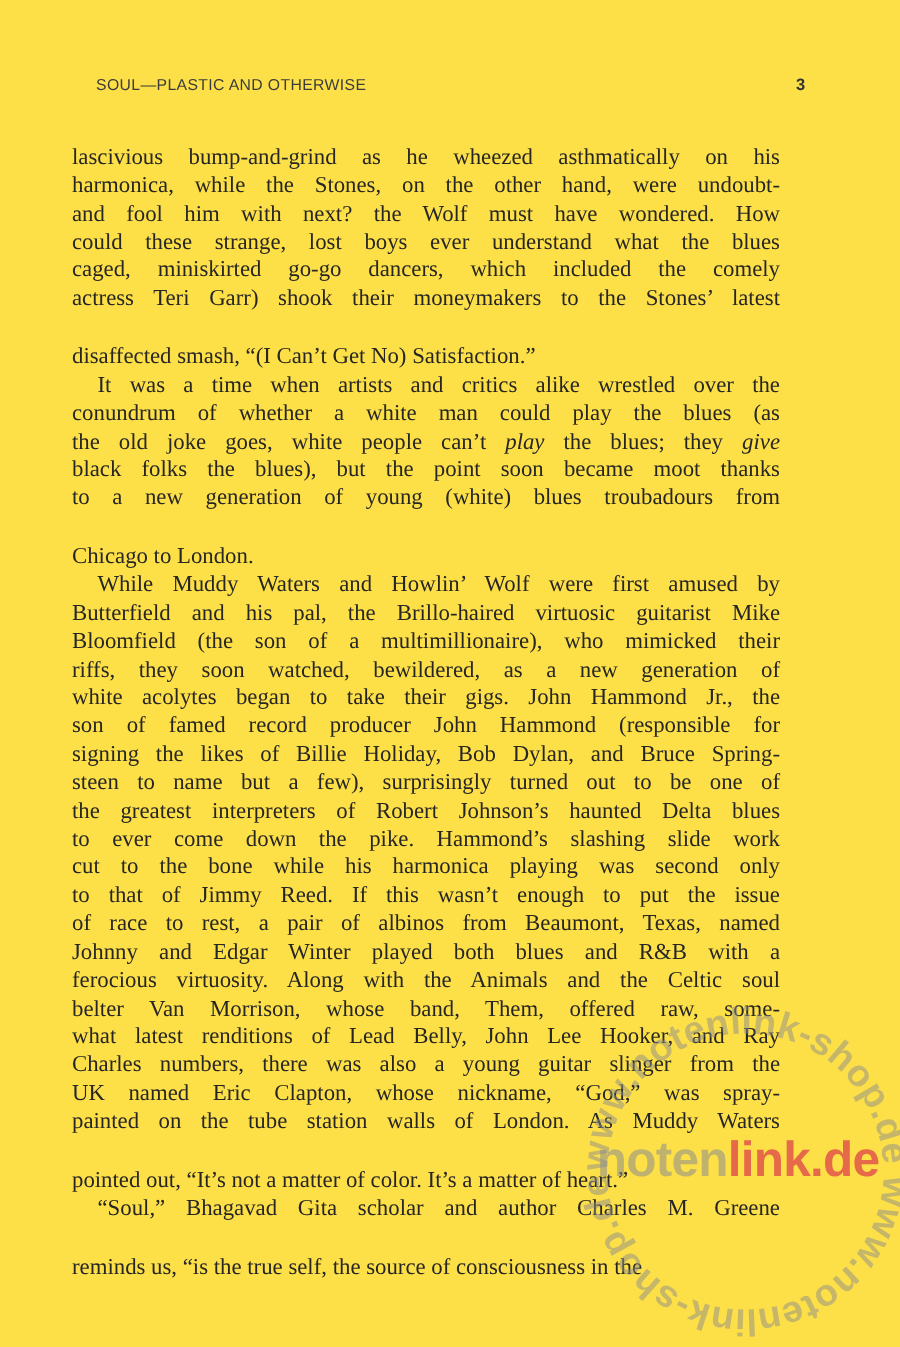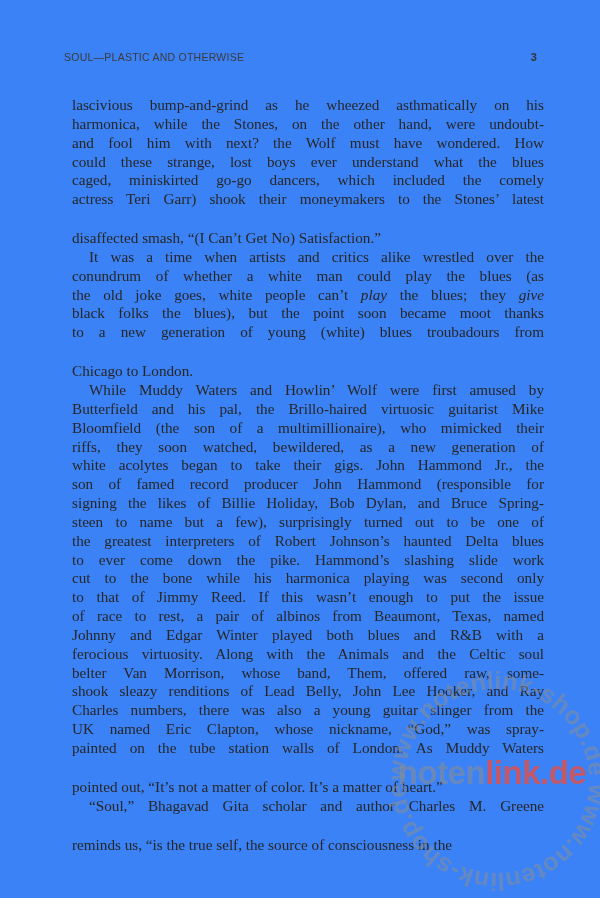--- a/index.html
+++ b/index.html
@@ -1,32 +1,32 @@
 <!DOCTYPE html>
 <html><head>
 <meta charset="utf-8">
 <style>
   html,body{margin:0;padding:0;}
   .page{
     position:relative;
     width:600px;height:898px;
-    background:#3b82f6;
+    background:#fde047;
     overflow:hidden;
     font-family:"Liberation Serif","DejaVu Serif",serif;
   }
   .running-head{
     position:absolute;left:64px;right:63px;top:51px;
     display:flex;justify-content:space-between;align-items:baseline;
     font-family:"Liberation Sans","DejaVu Sans",sans-serif;
     font-size:10.5px;letter-spacing:0.25px;color:#3b3b3b;
     font-stretch:condensed;
   }
   .running-head .pagenum{font-weight:bold;font-size:11px;color:#333;}
   .body-text{
-    position:absolute;left:72px;top:96px;width:472px;
+    position:absolute;left:48px;top:96px;width:472px;
     font-size:15.2px;color:#272625;
   }
   .line{
     height:18.85px;line-height:18.85px;
     text-align:justify;text-align-last:justify;
     overflow:visible;
   }
   .line.para-end{text-align-last:left;margin-top:20px;}
   .line.first-indent{text-indent:17px;}
   .watermark-svg{
@@ -76,21 +76,21 @@
       <div class="line"><span>signing the likes of Billie Holiday, Bob Dylan, and Bruce Spring-</span></div>
       <div class="line"><span>steen to name but a few), surprisingly turned out to be one of</span></div>
       <div class="line"><span>the greatest interpreters of Robert Johnson’s haunted Delta blues</span></div>
       <div class="line"><span>to ever come down the pike. Hammond’s slashing slide work</span></div>
       <div class="line"><span>cut to the bone while his harmonica playing was second only</span></div>
       <div class="line"><span>to that of Jimmy Reed. If this wasn’t enough to put the issue</span></div>
       <div class="line"><span>of race to rest, a pair of albinos from Beaumont, Texas, named</span></div>
       <div class="line"><span>Johnny and Edgar Winter played both blues and R&amp;B with a</span></div>
       <div class="line"><span>ferocious virtuosity. Along with the Animals and the Celtic soul</span></div>
       <div class="line"><span>belter Van Morrison, whose band, Them, offered raw, some-</span></div>
-      <div class="line"><span>shook sleazy renditions of Lead Belly, John Lee Hooker, and Ray</span></div>
+      <div class="line"><span>what latest renditions of Lead Belly, John Lee Hooker, and Ray</span></div>
       <div class="line"><span>Charles numbers, there was also a young guitar slinger from the</span></div>
       <div class="line"><span>UK named Eric Clapton, whose nickname, “God,” was spray-</span></div>
       <div class="line"><span>painted on the tube station walls of London. As Muddy Waters</span></div>
       <div class="line para-end"><span>pointed out, “It’s not a matter of color. It’s a matter of heart.”</span></div>
       <div class="line first-indent"><span>“Soul,” Bhagavad Gita scholar and author Charles M. Greene</span></div>
       <div class="line para-end"><span>reminds us, “is the true self, the source of consciousness in the</span></div>
     </div>
 
   <svg class="watermark-svg" width="600" height="898" viewBox="0 0 600 898">
     <defs>

